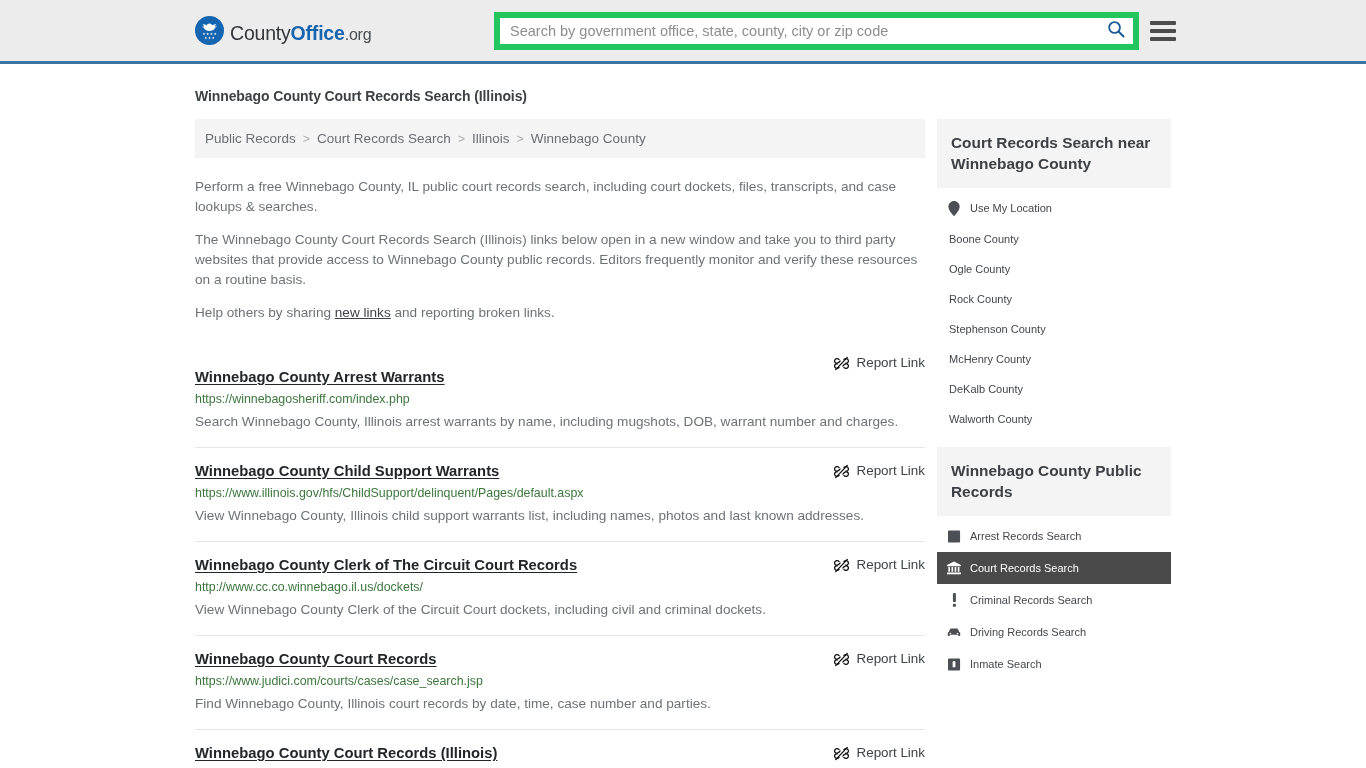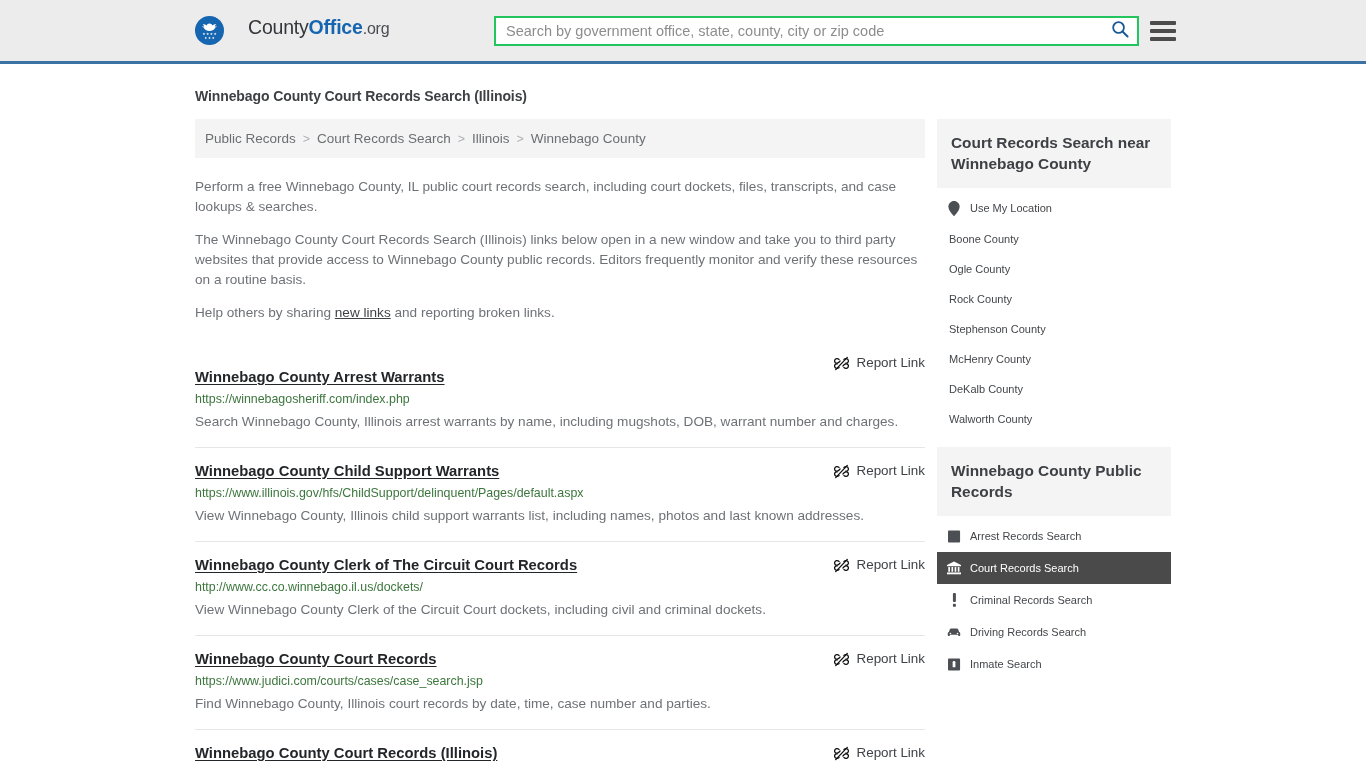--- a/index.html
+++ b/index.html
@@ -18,22 +18,22 @@
     background: #ececec;
     border-bottom: 3px solid #3b72a4;
     display: flex;
     align-items: center;
     position: relative;
   }
   .brand {
     position: absolute;
     left: 195px;
     display: flex;
-    align-items: flex-start;
-    gap: 24px;
+    align-items: flex-end;
+    gap: 6px;
     text-decoration: none;
   }
   .brand-mark {
     width: 29px; height: 29px;
     border-radius: 50%;
     background: #1565b0;
     display: flex; align-items: center; justify-content: center;
     flex: none;
     position: relative;
   }
@@ -45,23 +45,23 @@
     white-space: nowrap;
   }
   .brand-text .b-office { color: #1565b0; font-weight: 700; }
   .brand-text .b-county { font-weight: 400; color:#33363a;}
   .brand-text .b-org { font-size: 16px; color: #4a4d52; }
 
   .search-wrap {
     position: absolute;
     left: 494px;
     width: 645px;
-    height: 30px;
+    height: 38px;
     background: #fff;
-    border: 2px solid #22c55e;
+    border: 6px solid #22c55e;
     display: flex;
     align-items: center;
   }
   .search-input {
     flex: 1 1 auto;
     border: 0; outline: 0;
     height: 28px;
     padding: 0 10px;
     font-size: 14.5px;
     color: #444;

